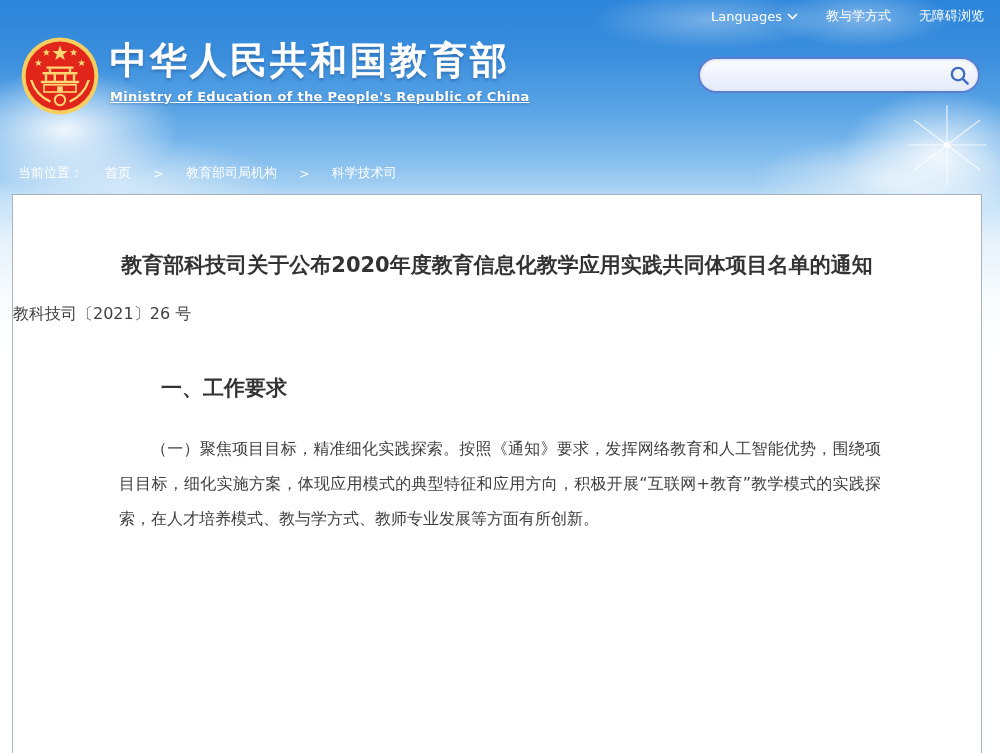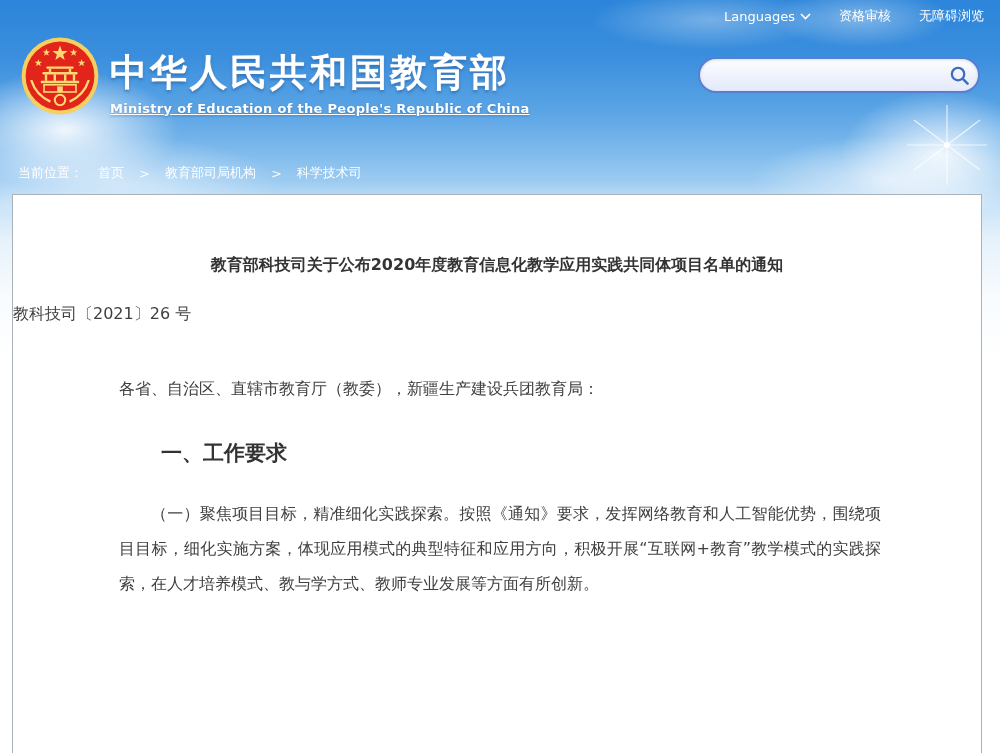--- a/index.html
+++ b/index.html
@@ -21,43 +21,43 @@
   .c5 { left:590px;  top:-10px; width:240px; height:60px; opacity:.35; }
   .c6 { right:-30px; top:135px; width:280px; height:90px; opacity:.65; }
   .dandelion { position:absolute; pointer-events:none; }
   
   .topbar { position:absolute; top:7px; right:16px; display:flex; align-items:center;
     gap:28px; color:#ffffff; font-size:13px; z-index:5; }
   .topbar .tb-item { display:flex; align-items:center; gap:5px; cursor:pointer; white-space:nowrap; }
   
   .header-row { position:absolute; top:36px; left:20px; display:flex; z-index:4; }
   .emblem { width:80px; height:80px; flex:0 0 80px; }
-  .title-block { margin-left:10px; margin-top:16px; }
+  .title-block { margin-left:10px; margin-top:4px; }
   .site-title { font-size:37px; font-weight:bold; letter-spacing:3px; color:#ffffff;
     text-shadow:0 2px 3px rgba(30,80,140,.55), 0 0 1px rgba(255,255,255,.8); line-height:42px; }
   .site-subtitle { margin-top:7px; font-size:13px; font-weight:bold; color:#ffffff;
     letter-spacing:.3px; text-shadow:0 1px 2px rgba(30,80,140,.5);text-decoration:underline; }
   
   .search { position:absolute; top:57px; right:20px; width:282px; height:36px; z-index:5;
     border:2px solid #5a7ecf; border-radius:19px; display:flex; align-items:center;
     background:linear-gradient(180deg,#fdfeff 0%,#edf1fc 60%,#e4eafa 100%);
     box-shadow:inset 0 1px 3px rgba(90,120,200,.25); }
   .search input { flex:1; height:100%; border:none; outline:none; background:transparent;
     padding:0 6px 0 16px; font-size:14px; color:#335; font-family:inherit; }
   .search-btn { width:38px; height:100%; display:flex; align-items:center; justify-content:center;
     cursor:pointer; background:none; border:none; }
   
   .breadcrumb { position:absolute; top:164px; left:18px; color:#ffffff; font-size:13px; z-index:5;
-    display:flex; gap:15px; align-items:center; }
+    display:flex; gap:22px; align-items:center; }
   .breadcrumb .bc-link { cursor:pointer; }
   .breadcrumb .sep { opacity:.9; }
   
   .card { position:absolute; left:12px; top:194px; width:970px; height:640px; z-index:3;
     background:#ffffff; border:1px solid #a9b2ba; }
-  .doc-title { margin:55px 80px 0; text-align:center; font-size:16px; font-weight:bold;
+  .doc-title { margin:55px 80px 0; text-align:center; font-size:21px; font-weight:bold;
     color:#333333; line-height:30px; }
   .doc-number { margin-top:24px; padding-right:86px; 
     font-size:16px; color:#3f3f3f; }
   .doc-body { margin:46px 100px 0 106px; font-size:16px; color:#404040;
     line-height:35px; text-align:justify; }
   .salutation { margin-bottom:30px; }
   .para { text-indent:2em; }
   .doc-heading { margin:20px 0 25px; font-size:21px; font-weight:bold; color:#333333;
     text-indent:2em; }
 </style>
@@ -85,21 +85,21 @@
 </svg>
 
 <div class="topbar">
   <div class="tb-item">
     <span>Languages</span>
     <svg width="11" height="7" viewBox="0 0 11 7">
       <polyline points="1,1 5.5,5.5 10,1" fill="none" stroke="#ffffff" stroke-width="1.6"></polyline>
     </svg>
   </div>
   <div class="tb-item">
-    <span>资格审核</span>
+    <span>教与学方式</span>
   </div>
   <div class="tb-item">
     <span>无障碍浏览</span>
   </div>
 </div>
 
 <div class="header-row">
   <svg class="emblem" viewBox="0 0 100 100">
     <circle cx="50" cy="50" r="48" fill="#f6cf5e"></circle>
     <circle cx="50" cy="50" r="43" fill="#e1251b"></circle>
@@ -145,17 +145,16 @@
   <span class="sep">&gt;</span>
   <span class="bc-link">教育部司局机构</span>
   <span class="sep">&gt;</span>
   <span class="bc-link">科学技术司</span>
 </div>
 
 <div class="card">
   <h1 class="doc-title">教育部科技司关于公布2020年度教育信息化教学应用实践共同体项目名单的通知</h1>
   <div class="doc-number">教科技司〔2021〕26 号</div>
   <div class="doc-body">
-    <p class="salutation">各省、自治区、直辖市教育厅（教委），新疆生产建设兵团教育局：</p>
     <p class="doc-heading">一、工作要求</p>
     <p class="para">（一）聚焦项目目标，精准细化实践探索。按照《通知》要求，发挥网络教育和人工智能优势，围绕项目目标，细化实施方案，体现应用模式的典型特征和应用方向，积极开展“互联网+教育”教学模式的实践探索，在人才培养模式、教与学方式、教师专业发展等方面有所创新。</p>
   </div>
 </div>
 
 </body></html>

